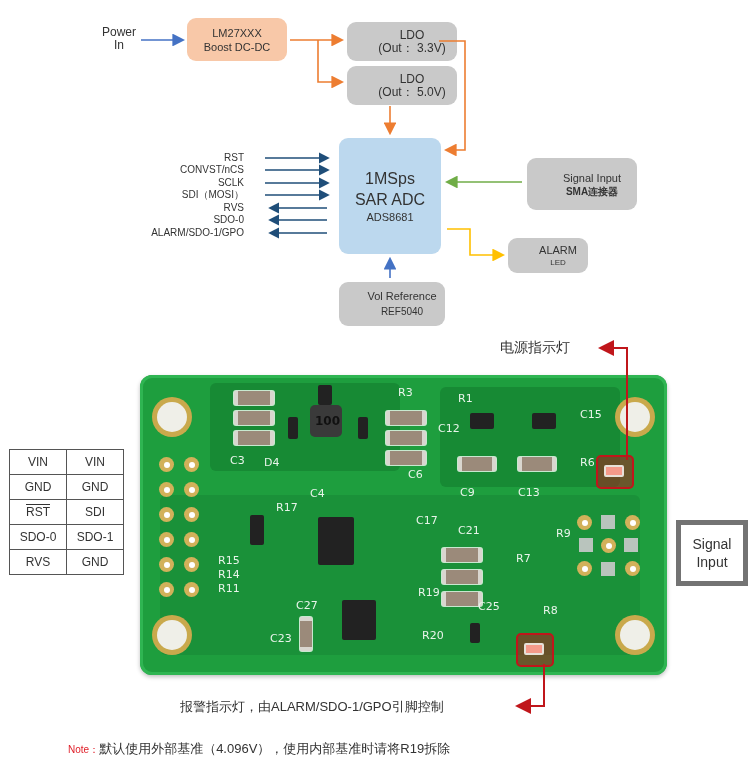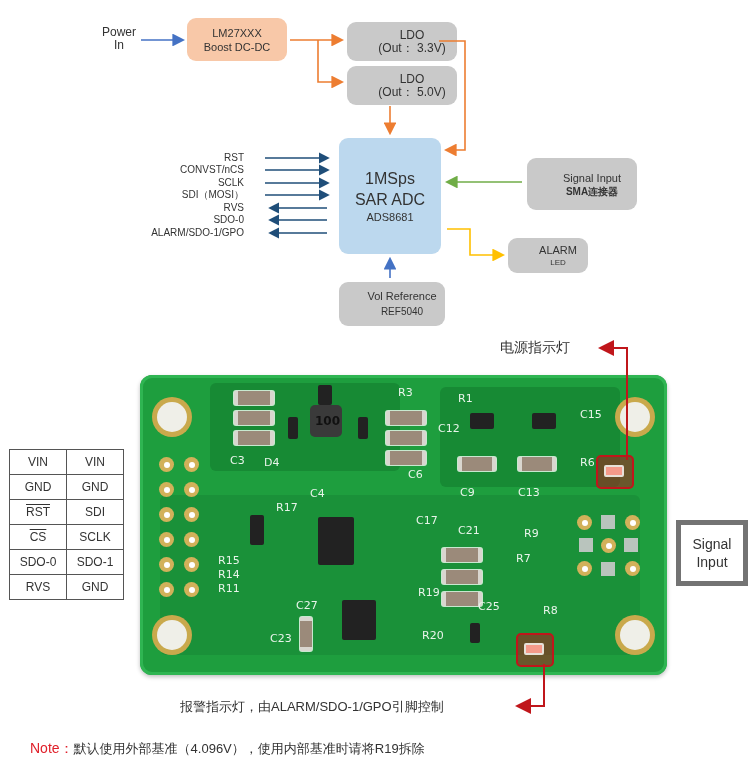--- a/index.html
+++ b/index.html
@@ -152,24 +152,20 @@
   </tr>
   <tr>
     <td>GND</td>
     <td>GND</td>
   </tr>
   <tr>
     <td class="ovl">RST</td>
     <td>SDI</td>
   </tr>
   <tr>
-    <td class="ovl">CS</td>
-    <td>SCLK</td>
-  </tr>
-  <tr>
     <td>SDO-0</td>
     <td>SDO-1</td>
   </tr>
   <tr>
     <td>RVS</td>
     <td>GND</td>
   </tr>
 </tbody>
   </table>
 
@@ -280,21 +276,21 @@
   <div class="silk" style="left:268px; top:94px;">C6</div>
   <div class="silk" style="left:318px; top:18px;">R1</div>
   <div class="silk" style="left:298px; top:48px;">C12</div>
   <div class="silk" style="left:440px; top:34px;">C15</div>
   <div class="silk" style="left:440px; top:82px;">R6</div>
   <div class="silk" style="left:320px; top:112px;">C9</div>
   <div class="silk" style="left:378px; top:112px;">C13</div>
   <div class="silk" style="left:136px; top:127px;">R17</div>
   <div class="silk" style="left:276px; top:140px;">C17</div>
   <div class="silk" style="left:318px; top:150px;">C21</div>
-  <div class="silk" style="left:384px; top:153px;">R9</div>
+  <div class="silk" style="left:416px; top:153px;">R9</div>
   <div class="silk" style="left:376px; top:178px;">R7</div>
   <div class="silk" style="left:78px; top:180px;">R15</div>
   <div class="silk" style="left:78px; top:194px;">R14</div>
   <div class="silk" style="left:78px; top:208px;">R11</div>
   <div class="silk" style="left:278px; top:212px;">R19</div>
   <div class="silk" style="left:338px; top:226px;">C25</div>
   <div class="silk" style="left:156px; top:225px;">C27</div>
   <div class="silk" style="left:130px; top:258px;">C23</div>
   <div class="silk" style="left:282px; top:255px;">R20</div>
   <div class="silk" style="left:403px; top:230px;">R8</div>
@@ -312,14 +308,14 @@
 
 <div class="cn" style="left:500px; top:339px; font-size:14px;">电源指示灯</div>
 <div class="cn" style="left:180px; top:698px; font-size:13px;">报警指示灯，由ALARM/SDO-1/GPO引脚控制</div>
 
 <div class="sig-box">
   <div>Signal</div>
   <div>Input</div>
 </div>
 
 <div class="cn" style="left:30px; top:740px; font-size:13px;">
-  <span style="color:#e0202a; font-size:14px;">Note：</span><span>默认使用外部基准（4.096V），使用内部基准时请将R19拆除</span>
+  <span style="color:#e0202a; font-size:10px;margin-left:38px;">Note：</span><span>默认使用外部基准（4.096V），使用内部基准时请将R19拆除</span>
 </div>
 
 </body></html>

